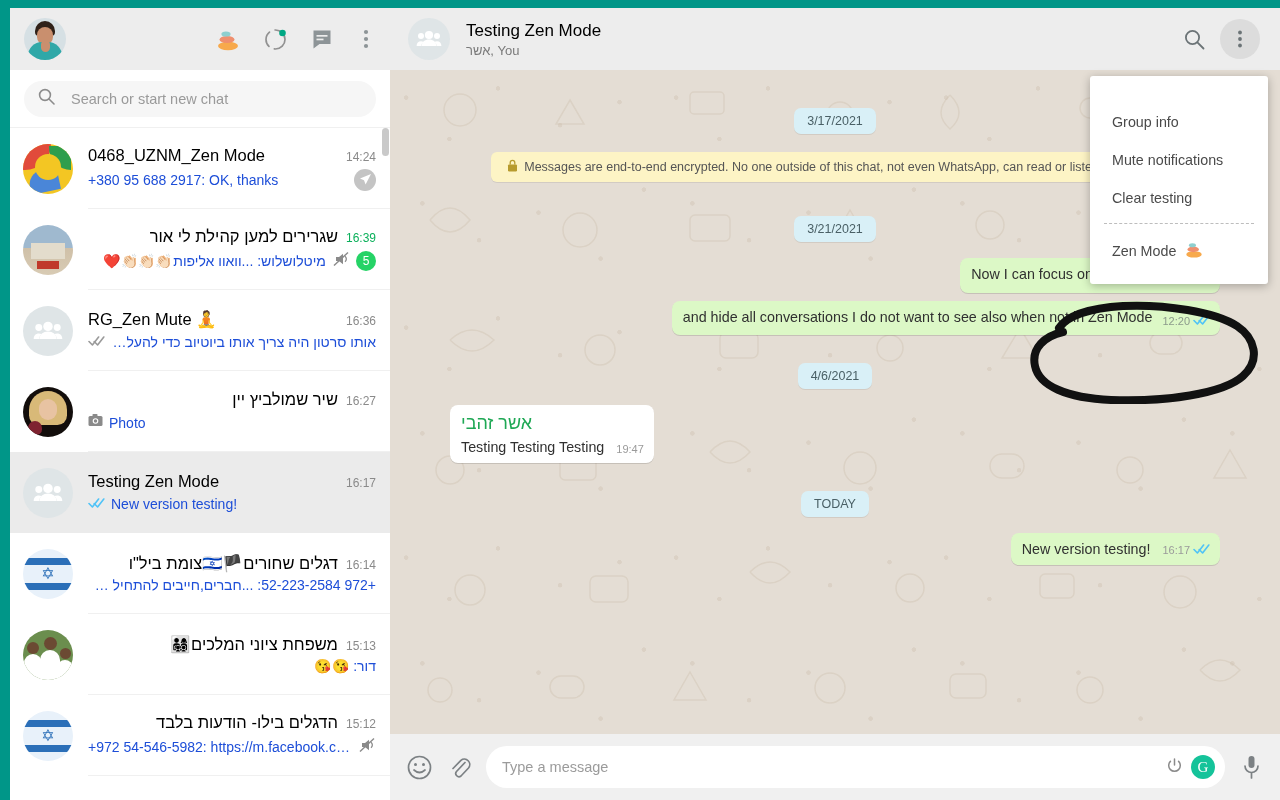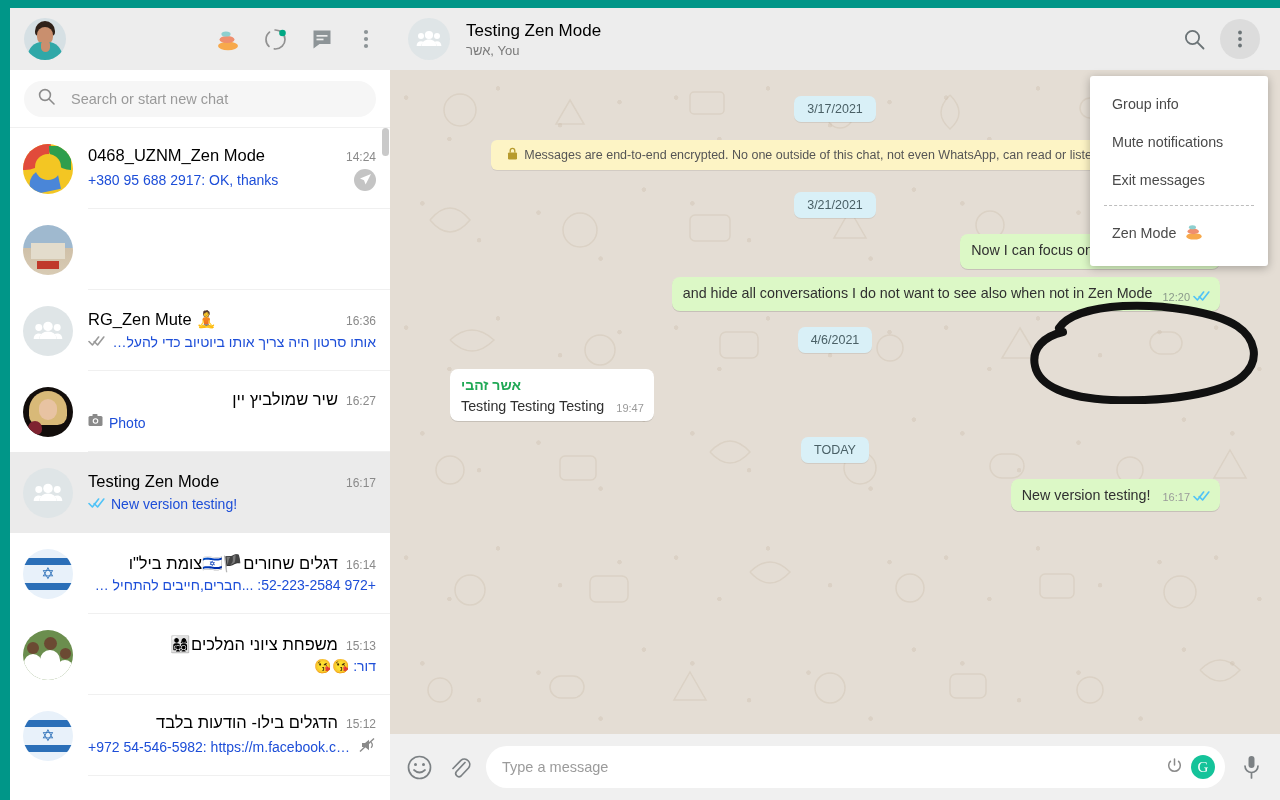--- a/index.html
+++ b/index.html
@@ -189,40 +189,41 @@
   .msg-scroll {
     position: absolute; inset: 0;
     padding: 14px 60px 10px 60px;
     display: flex; flex-direction: column;
   }
   .date-chip-row { display: flex; justify-content: center; margin: 12px 0; }
   .date-chip {
     background: #d9f0f7; color: #4a6066; font-size: 12.5px;
     padding: 6px 13px; border-radius: 7px;
     box-shadow: 0 1px 0.5px rgba(0,0,0,.08);
+    margin-top: 12px;
   }
   .enc-row { display: flex; justify-content: center; margin: 6px 0 10px; }
   .enc-banner {
     background: #fdf4c5; color: #555; font-size: 12.5px;
     padding: 7px 16px; border-radius: 6px; max-width: 100%;
     box-shadow: 0 1px 0.5px rgba(0,0,0,.08);
     display: flex; align-items: center; gap: 6px;
     white-space: nowrap; overflow: hidden;
   }
   .bubble-row { display: flex; margin: 4px 0; }
   .bubble-row.out { justify-content: flex-end; }
   .bubble-row.in { justify-content: flex-start; }
   .bubble {
     max-width: 72%; border-radius: 8px; padding: 7px 10px 6px 11px;
     box-shadow: 0 1px 0.5px rgba(0,0,0,.13);
     position: relative; font-size: 14.3px; color: #303030; line-height: 1.32;
   }
   .bubble.out { background: #dcf8c6; }
   .bubble.in  { background: #fff; }
-  .bubble .sender { font-size: 14px; color: #1fa855; margin-bottom: 2px; font-weight: 700; }
+  .bubble .sender { font-size: 18px; color: #1fa855; margin-bottom: 2px; font-weight: 400; }
   .bubble .meta {
     float: right; font-size: 11px; color: #8b9a8b;
     margin-left: 10px; margin-top: 6px;
     display: inline-flex; align-items: center; gap: 3px;
   }
   .bubble .meta-inline {
     font-size: 11px; color: #9a9a9a; margin-left: 12px;
     display: inline-flex; align-items: center; gap: 3px; vertical-align: bottom;
   }
 
@@ -250,21 +251,21 @@
   }
 
   
   .dropdown {
     position: absolute;
     right: 12px; top: 68px;
     width: 178px;
     background: #fff;
     border-radius: 3px;
     box-shadow: 0 2px 10px rgba(0,0,0,.28);
-    padding: 9px 0 11px;
+    padding: 27px 0 11px;
     z-index: 50;
   }
   .dd-item {
     padding: 11px 22px; font-size: 14.3px; color: #4a4a4a;
     cursor: pointer; white-space: nowrap;
     display: flex; align-items: center; gap: 8px;
   }
   .dd-sep { border-top: 1px dashed #bdbdbd; margin: 6px 14px 4px; }
 
   
@@ -358,20 +359,33 @@
                 <svg width="13" height="13" viewBox="0 0 13 13">
                   <path d="M12 1 L1 5.6 L5 7.2 L6.6 11.5z" fill="#fff"></path>
                 </svg>
               </span>
             </div>
           </div>
         </div>
         <div class="chat-item">
           <div class="av av-photo1"></div>
           <div class="ci-body">
+            <div class="ci-row1">
+              <span class="ci-title rtl">שגרירים למען קהילת לי אור</span>
+              <span class="ci-time unreadt">16:39</span>
+            </div>
+            <div class="ci-row2">
+              <span class="ci-msg rtl">מיטלושלוש:   ...וואוו אליפות👏🏻👏🏻👏🏻❤️</span>
+              <span><svg width="18" height="18" viewBox="0 0 18 18">
+                  <path d="M4 7h3l4-3.2v10.4L7 11H4z" fill="#8a8a8a"></path>
+                  <line x1="2" y1="15.5" x2="16" y2="2.5" stroke="#8a8a8a" stroke-width="1.4"></line>
+                  <path d="M13 6.2a3.6 3.6 0 0 1 0 5.6" fill="none" stroke="#8a8a8a" stroke-width="1.3"></path>
+                </svg></span>
+              <span class="badge">5</span>
+            </div>
           </div>
         </div>
         <div class="chat-item">
           <div class="av av-group">
             <svg width="30" height="30" viewBox="0 0 26 26">
               <circle cx="13" cy="9" r="4.1" fill="#fff"></circle>
               <circle cx="5" cy="10" r="3" fill="#fff"></circle>
               <circle cx="21" cy="10" r="3" fill="#fff"></circle>
               <path d="M5.5 20c0-4 3.4-6.6 7.5-6.6S20.5 16 20.5 20z" fill="#fff"></path>
               <path d="M0.6 20c0-3 1.8-4.8 4.4-4.8 1 0 1.9.2 2.6.7C6 17 5.3 18.4 5.3 20z" fill="#fff"></path>
@@ -672,21 +686,21 @@
     </div>
 
     <div class="dropdown" id="dropdown">
         <div class="dd-item">
           <span>Group info</span>
         </div>
         <div class="dd-item">
           <span>Mute notifications</span>
         </div>
         <div class="dd-item">
-          <span>Exit messages</span>
+          <span>Clear testing</span>
         </div>
         <div class="dd-sep"></div>
         <div class="dd-item">
           <span>Zen Mode</span>
           <span class="zen-stones"><svg width="20" height="20" viewBox="0 0 26 26">
               <ellipse cx="13" cy="20" rx="10" ry="4.2" fill="#f7a94c"></ellipse>
               <ellipse cx="12" cy="13.5" rx="7.5" ry="3.6" fill="#ef8f6e"></ellipse>
               <ellipse cx="11" cy="8" rx="4.6" ry="2.6" fill="#8ecfcf"></ellipse>
             </svg></span>
         </div>

